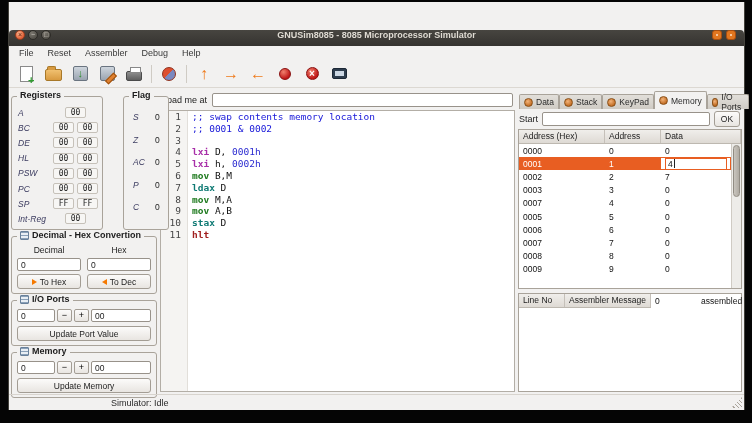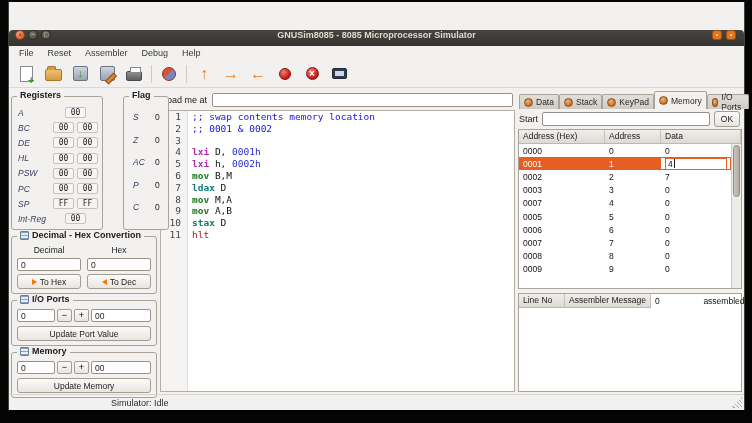--- a/index.html
+++ b/index.html
@@ -123,21 +123,21 @@
   .editor { flex:1; border:1px solid #b3aea6; margin-top:2px; overflow:hidden;
             font-family:"DejaVu Sans Mono", monospace;
             background:linear-gradient(90deg,#f5f4f2 0 26px,#e2dfda 26px 27px,#ffffff 27px); }
   .code-line { display:flex; height:11.8px; line-height:11.8px; font-size:9.5px; }
   .ln { width:26px; flex:0 0 26px; text-align:right; padding-right:6px; color:#454545; }
   .code-text { padding-left:5px; white-space:pre; }
   .seg-comment { color:#1616d8; }
   .seg-op-lxi { color:#a82fa8; font-weight:bold; }
   .seg-op-mov { color:#1e7a1e; font-weight:bold; }
   .seg-op-ldax { color:#0f7a74; font-weight:bold; }
-  .seg-op-hlt { color:#a12020; font-weight:normal; }
+  .seg-op-hlt { color:#a12020; font-weight:bold; }
   .seg-num { color:#2a2ad0; }
   .seg-plain { color:#101010; }
   
   .rightpanel { width:224px; flex:0 0 224px; display:flex; flex-direction:column; min-height:0; }
   .tabs { display:flex; align-items:flex-end; height:19px; padding-left:1px; }
   .tab { display:flex; align-items:center; gap:3px; font-size:8.5px; padding:2px 4px;
          border:1px solid #a9a39a; border-bottom:none; height:15px; color:#2a2a2a;
          background:linear-gradient(#e2dfda,#cfcbc4); border-radius:2px 2px 0 0; }
   .tab.active { background:#f2f1f0; height:18px; }
   .tab-icon { width:9px; height:9px; border-radius:50%; border:1px solid #8a5018;
@@ -159,21 +159,21 @@
   .mem-row.selected .c1, .mem-row.selected .c2 { background:#e85e22; color:#fff; }
   .edit-box { flex:1; height:12px; background:#fff; border:1px solid #e85e22;
               display:flex; align-items:center; padding:0 2px; font-size:8.5px; color:#111; }
   .caret { width:1px; height:9px; background:#222; margin-left:1px; }
   .vscroll { position:absolute; right:0; top:14px; bottom:0; width:10px; background:#edece9;
              border-left:1px solid #cfcbc4; }
   .vthumb { position:absolute; top:1px; left:1px; right:1px; height:52px; border-radius:4px;
             background:linear-gradient(90deg,#c9c5be,#b0aba3); border:1px solid #918c83; }
   .messages-area { flex:1; margin-top:4px; border:1px solid #a9a39a; background:#fff;
                    display:flex; flex-direction:row; min-height:0; }
-  .mc1 { width:46px; flex:0 0 46px; } .mc2 { flex:1;text-align:center; }
+  .mc1 { width:46px; flex:0 0 46px; } .mc2 { flex:1; }
   .msg-row { display:flex; height:13px; font-size:8.5px; align-items:center; color:#111; }
   
   .statusbar { flex:0 0 16px; display:flex; align-items:center; font-size:9px; color:#2a2a2a;
                padding-left:102px; position:relative; border-top:1px solid #d8d4ce; }
   .resize-grip { position:absolute; right:2px; bottom:2px; width:11px; height:11px;
                  background:repeating-linear-gradient(45deg, transparent 0 2px, #aaa49b 2px 3px);
                  clip-path:polygon(100% 0, 100% 100%, 0 100%); }
 </style>
 </head>
 <body>

